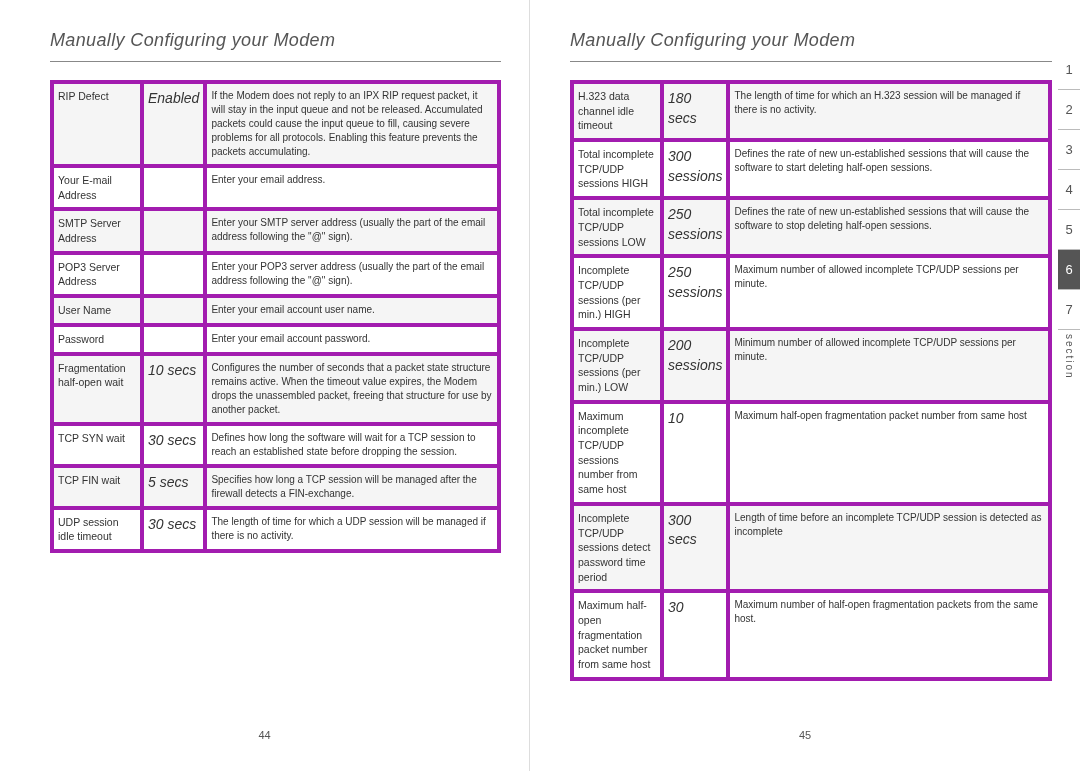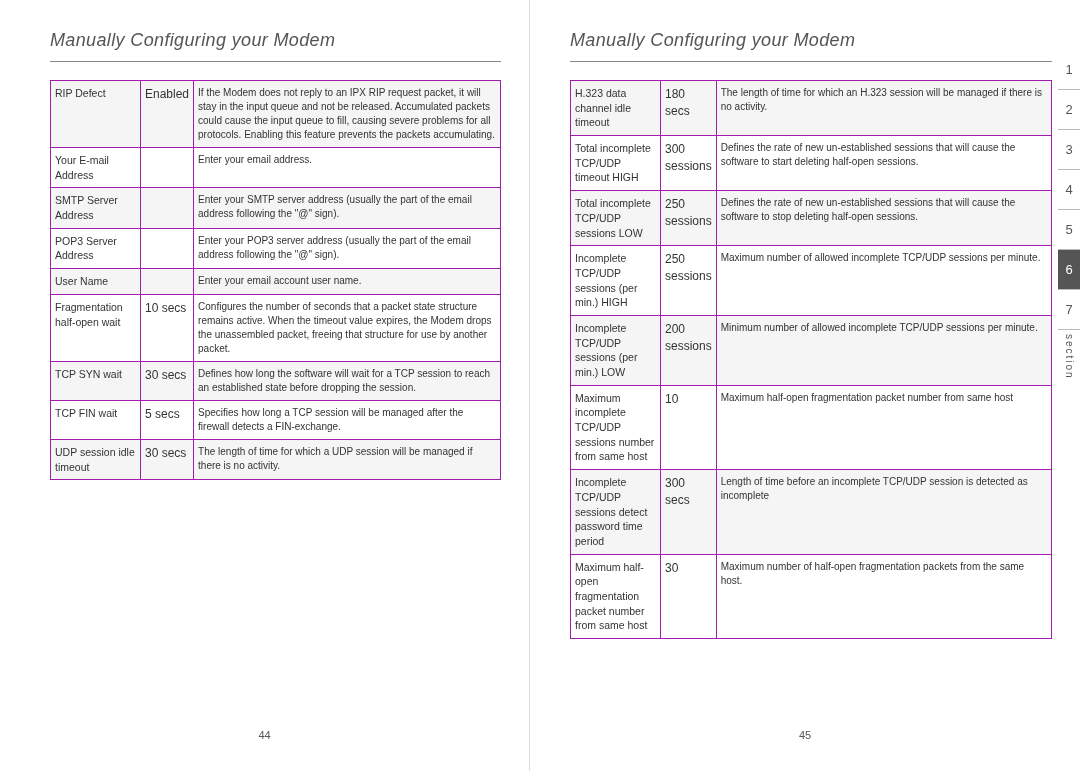--- a/index.html
+++ b/index.html
@@ -50,34 +50,35 @@
       margin-bottom: 18px;
     }
 
     table {
       width: 100%;
       border-collapse: collapse;
       font-size: 10.5px;
     }
 
     td {
-      border: 1px solid #a21caf;
+      border: 4px solid #a21caf;
       padding: 5px 4px;
       vertical-align: top;
       line-height: 1.4;
     }
 
     td.col-name {
       width: 90px;
       font-size: 10.5px;
     }
 
     td.col-value {
       width: 53px;
-      font-size: 12px;
+      font-size: 14px;
+      font-style: italic;
     }
 
     td.col-desc {
       font-size: 10px;
     }
 
     .page-number {
       position: absolute;
       bottom: 30px;
       left: 50%;
@@ -164,20 +165,25 @@
             <td class="col-name">POP3 Server Address</td>
             <td class="col-value"></td>
             <td class="col-desc">Enter your POP3 server address (usually the part of the email address following the "@" sign).</td>
           </tr>
           <tr>
             <td class="col-name">User Name</td>
             <td class="col-value"></td>
             <td class="col-desc">Enter your email account user name.</td>
           </tr>
           <tr>
+            <td class="col-name">Password</td>
+            <td class="col-value"></td>
+            <td class="col-desc">Enter your email account password.</td>
+          </tr>
+          <tr>
             <td class="col-name">Fragmentation half-open wait</td>
             <td class="col-value">10 secs</td>
             <td class="col-desc">Configures the number of seconds that a packet state structure remains active. When the timeout value expires, the Modem drops the unassembled packet, freeing that structure for use by another packet.</td>
           </tr>
           <tr>
             <td class="col-name">TCP SYN wait</td>
             <td class="col-value">30 secs</td>
             <td class="col-desc">Defines how long the software will wait for a TCP session to reach an established state before dropping the session.</td>
           </tr>
           <tr>
@@ -201,21 +207,21 @@
     <hr class="title-underline">
 
     <table>
       <tbody id="right-tbody">
           <tr>
             <td class="col-name">H.323 data channel idle timeout</td>
             <td class="col-value">180 secs</td>
             <td class="col-desc">The length of time for which an H.323 session will be managed if there is no activity.</td>
           </tr>
           <tr>
-            <td class="col-name">Total incomplete TCP/UDP timeout HIGH</td>
+            <td class="col-name">Total incomplete TCP/UDP sessions HIGH</td>
             <td class="col-value">300 sessions</td>
             <td class="col-desc">Defines the rate of new un-established sessions that will cause the software to start deleting half-open sessions.</td>
           </tr>
           <tr>
             <td class="col-name">Total incomplete TCP/UDP sessions LOW</td>
             <td class="col-value">250 sessions</td>
             <td class="col-desc">Defines the rate of new un-established sessions that will cause the software to stop deleting half-open sessions.</td>
           </tr>
           <tr>
             <td class="col-name">Incomplete TCP/UDP sessions (per min.) HIGH</td>

